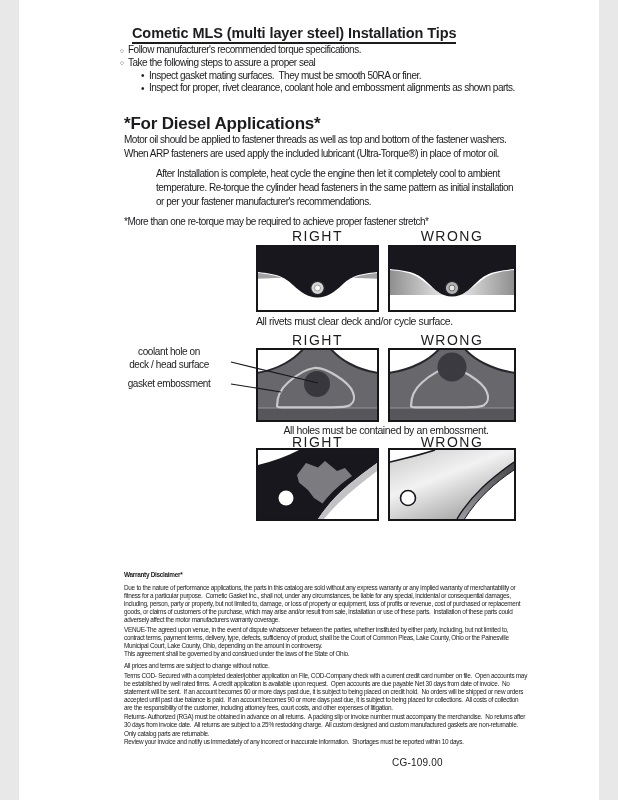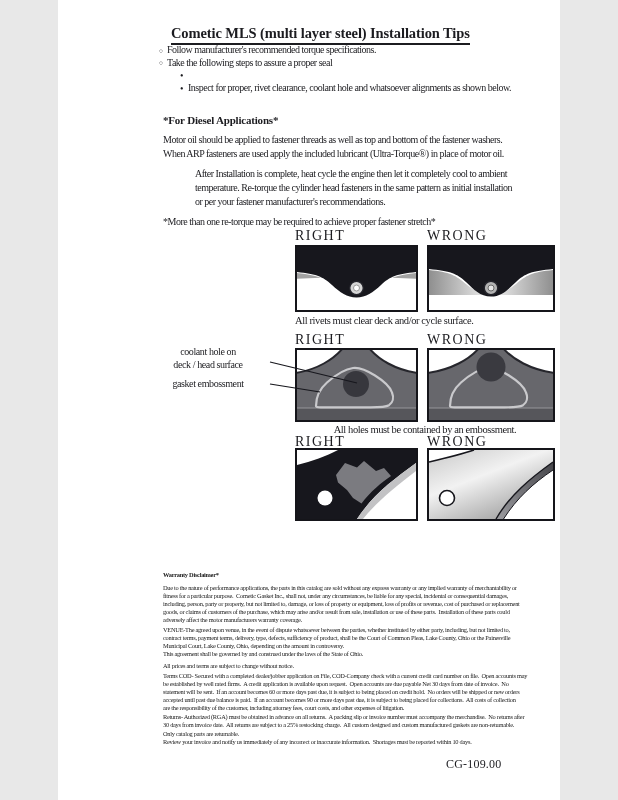--- a/index.html
+++ b/index.html
@@ -1,72 +1,73 @@
 <!DOCTYPE html>
 <html><head>
 <meta charset="utf-8">
 <style>
   html,body { margin:0; padding:0; background:#e8e8e8; }
   .page {
-    position:relative; width:502px; height:800px; margin:0 auto;
+    position:relative; width:580px; height:800px; margin:0 auto;
     background:#ffffff; overflow:hidden;
-    font-family:Liberation Serif, serif;
+    font-family:Liberation Sans, sans-serif;
     color:#1c1c20; -webkit-font-smoothing:antialiased;
   }
   .abs { position:absolute; }
   .pre { white-space:pre; }
 
   .title {
     left:113px; top:25px; font-size:14.5px; font-weight:bold; letter-spacing:-0.1px;
     border-bottom:2px solid #1c1c20; padding-bottom:1px;
   }
 
   .bullets { left:101px; top:44px; font-size:10px; letter-spacing:-0.5px; }
   .b-row { display:flex; align-items:flex-start; height:12.8px; }
   .b-mark { width:8px; font-size:6.5px; padding-top:2.5px; letter-spacing:0; }
   .sb-row { display:flex; align-items:flex-start; height:12.8px; margin-left:21px; }
   .sb-mark { width:8px; font-size:10px; padding-top:0.5px; letter-spacing:0; }
 
-  .diesel-h { left:105px; top:114px; font-size:11px; font-weight:bold; letter-spacing:-0.2px; }
+  .diesel-h { left:105px; top:114px; font-size:17px; font-weight:bold; letter-spacing:-0.2px; }
   .para { left:105px; font-size:10px; letter-spacing:-0.5px; line-height:14px; }
 
-  .dg-label { top:0; font-size:14px; letter-spacing:1.5px; }
+  .dg-label { top:0; font-size:14px; letter-spacing:1.5px; text-align:center; }
   .dg-box { border:2px solid #15151a; box-sizing:border-box; background:#fff; }
   .dg-box svg { display:block; }
   .caption { font-size:10.5px; letter-spacing:-0.4px; }
   .side-label { font-size:10px; letter-spacing:-0.4px; line-height:13px; text-align:center; }
   .overlay { pointer-events:none; }
 
   .fine { left:105px; width:440px; font-size:6.4px; letter-spacing:-0.28px; line-height:8px; color:#222; }
   .fine-h { font-weight:bold; }
 
-  .footer-code { left:388px; top:757px; font-size:12px; letter-spacing:0.2px; }
+  .footer-code { left:373px; top:757px; font-size:10px; letter-spacing:0.2px; }
 </style>
 </head>
 <body>
 
 <div class="page">
 
   <div class="abs title pre">Cometic MLS (multi layer steel) Installation Tips</div>
 
   <div class="abs bullets">
     <div class="b-row">
       <span class="b-mark">○</span>
       <span class="pre">Follow manufacturer's recommended torque specifications.</span>
     </div>
     <div class="b-row">
       <span class="b-mark">○</span>
       <span class="pre">Take the following steps to assure a proper seal</span>
     </div>
     <div class="sb-row">
       <span class="sb-mark">•</span>
+      <span class="pre">Inspect gasket mating surfaces.  They must be smooth 50RA or finer.</span>
     </div>
     <div class="sb-row">
       <span class="sb-mark">•</span>
-      <span class="pre">Inspect for proper, rivet clearance, coolant hole and whatsoever alignments as shown below.</span>
+      <span class="pre">Inspect for proper, rivet clearance, coolant hole and embossment alignments as shown parts.</span>
     </div>
   </div>
 
   <div class="abs diesel-h pre">*For Diesel Applications*</div>
   <div class="abs para pre" style="top:133px;">Motor oil should be applied to fastener threads as well as top and bottom of the fastener washers.
 When ARP fasteners are used apply the included lubricant (Ultra-Torque®) in place of motor oil.</div>
   <div class="abs para pre" style="top:167px;margin-left:32px;">After Installation is complete, heat cycle the engine then let it completely cool to ambient
 temperature. Re-torque the cylinder head fasteners in the same pattern as initial installation
 or per your fastener manufacturer's recommendations.</div>
   <div class="abs para pre" style="top:215px;">*More than one re-torque may be required to achieve proper fastener stretch*</div>

